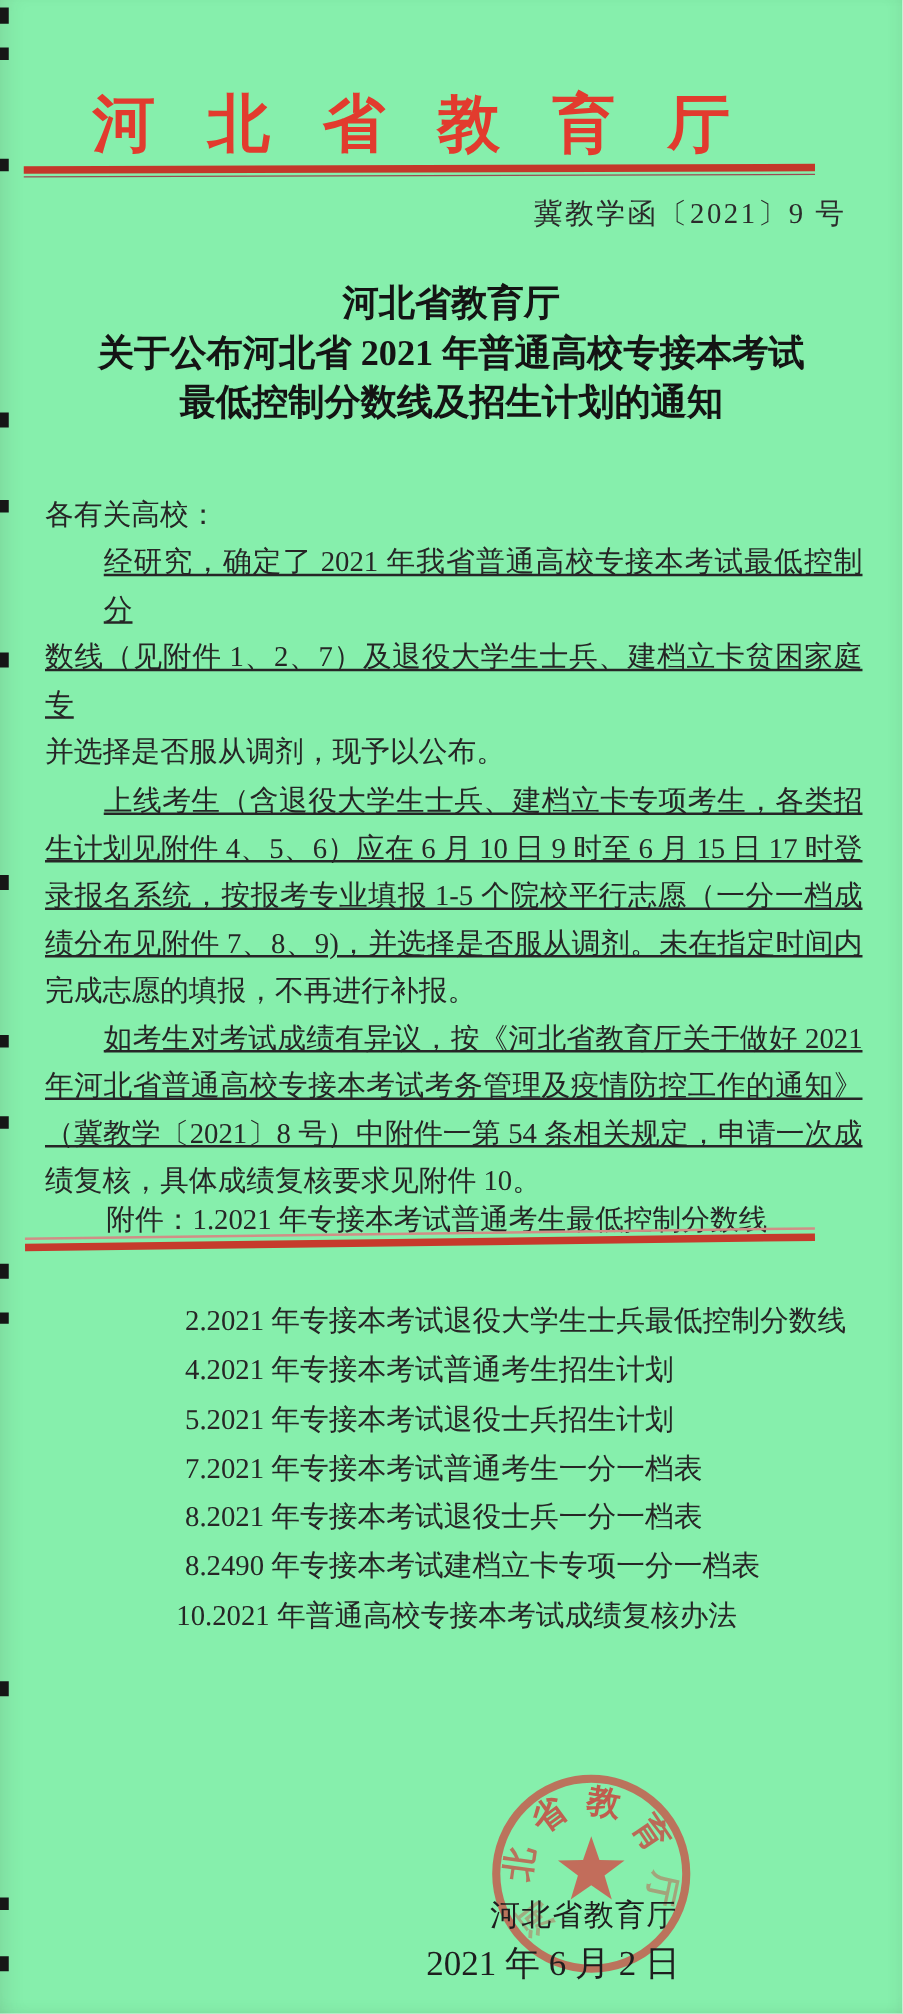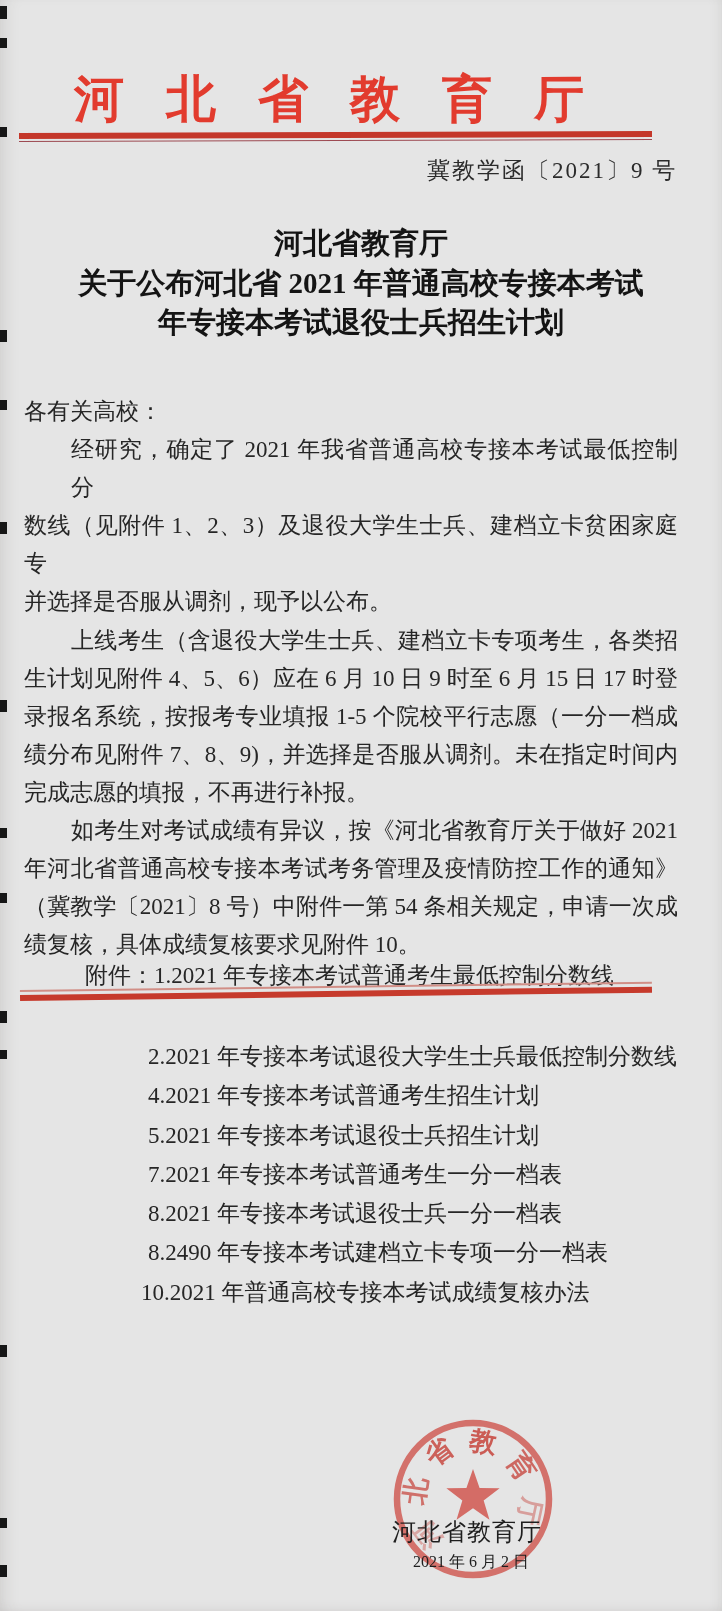--- a/index.html
+++ b/index.html
@@ -1,53 +1,53 @@
 <!DOCTYPE html>
 <html><head>
 <meta charset="utf-8">
 <style>
   html,body{margin:0;padding:0;background:#ffffff;}
   .page{
-    position:relative;width:722px;height:1611px;background:#e5e5e5;overflow:hidden;
+    position:relative;width:722px;height:1611px;background:#86efac;overflow:hidden;
     font-family:"Liberation Serif","DejaVu Serif",serif;color:#262626;
     box-shadow:inset 14px 0 18px -12px rgba(60,55,50,.15),
                inset -10px 0 14px -10px rgba(60,55,50,.10),
                inset 0 -10px 14px -10px rgba(60,55,50,.08);
   }
   .scan-mark{position:absolute;left:0;width:7px;background:#161616;}
   .agency{
     position:absolute;top:66px;left:0;width:700px;text-align:center;
     font-size:50px;font-weight:bold;color:#e23b2e;letter-spacing:42px;white-space:nowrap;
   }
   .rule-top{position:absolute;left:19px;top:133px;width:633px;transform:rotate(-0.18deg);transform-origin:left center;}
   .rule-top .thick{height:5.5px;background:#c4372a;}
   .rule-top .gap{height:2px;}
   .rule-top .thin{height:1.5px;background:#9d4a52;}
   .doc-no{position:absolute;top:155px;left:427px;font-size:23px;color:#2b2b2b;letter-spacing:2px;white-space:nowrap;text-align:right;}
   .title{position:absolute;top:224px;left:11px;width:700px;text-align:center;
          font-size:29px;line-height:39.5px;font-weight:bold;color:#141414;}
   .title div{white-space:nowrap;}
-  .body-block{position:absolute;top:393px;left:24px;width:654px;font-size:23px;line-height:38.1px;}
+  .body-block{position:absolute;top:393px;left:36px;width:654px;font-size:23px;line-height:38.1px;}
   .b-line{white-space:nowrap;}
   .b-line.indent{padding-left:47px;}
-  .b-line.fill{white-space:normal;text-align:justify;text-align-last:justify;}
+  .b-line.fill{white-space:normal;text-align:justify;text-align-last:justify;text-decoration:underline;}
   .att-line{position:absolute;top:957px;left:85px;font-size:23px;line-height:38px;white-space:nowrap;}
   .rule-mid{position:absolute;left:20px;top:990px;width:632px;transform:rotate(-0.75deg);transform-origin:left center;}
   .rule-mid .thin2{height:2px;background:#d18e86;}
   .rule-mid .gap2{height:3px;}
   .rule-mid .thick2{height:6px;background:#c63a2c;}
   .att-list{position:absolute;top:1037px;left:148px;font-size:23px;line-height:39.25px;}
   .att-item{white-space:nowrap;}
   .att-item:last-child{margin-left:-7px;}
   .seal{position:absolute;left:388px;top:1414px;}
   .seal text{font-family:"Liberation Serif","DejaVu Serif",serif;}
   .sig-agency{position:absolute;top:1516px;left:337px;width:260px;text-align:center;
               font-size:24px;color:#1e1e1e;letter-spacing:1px;white-space:nowrap;}
-  .sig-date{position:absolute;top:1552px;left:341px;width:260px;text-align:center;
-            font-size:16px;color:#1e1e1e;white-space:nowrap;}
+  .sig-date{position:absolute;top:1552px;left:341px;width:260px;
+            font-size:28px;color:#1e1e1e;white-space:nowrap;}
 </style>
 </head>
 <body>
 
 <div class="page">
 
   <div id="scan-marks">
       <div class="scan-mark" style="top: 6px; height: 13px;"></div>
       <div class="scan-mark" style="top: 38px; height: 10px;"></div>
       <div class="scan-mark" style="top: 127px; height: 10px;"></div>
@@ -70,27 +70,27 @@
     <div class="thick"></div>
     <div class="gap"></div>
     <div class="thin"></div>
   </div>
 
   <div class="doc-no">冀教学函〔2021〕9 号</div>
 
   <div class="title">
     <div>河北省教育厅</div>
     <div>关于公布河北省 2021 年普通高校专接本考试</div>
-    <div>年专接本考试退役士兵招生计划</div>
+    <div>最低控制分数线及招生计划的通知</div>
   </div>
 
   <div class="body-block" id="body-block">
       <div class="b-line">各有关高校：</div>
       <div class="b-line indent fill">经研究，确定了 2021 年我省普通高校专接本考试最低控制分</div>
-      <div class="b-line fill">数线（见附件 1、2、3）及退役大学生士兵、建档立卡贫困家庭专</div>
+      <div class="b-line fill">数线（见附件 1、2、7）及退役大学生士兵、建档立卡贫困家庭专</div>
       <div class="b-line">并选择是否服从调剂，现予以公布。</div>
       <div class="b-line indent fill">上线考生（含退役大学生士兵、建档立卡专项考生，各类招</div>
       <div class="b-line fill">生计划见附件 4、5、6）应在 6 月 10 日 9 时至 6 月 15 日 17 时登</div>
       <div class="b-line fill">录报名系统，按报考专业填报 1-5 个院校平行志愿（一分一档成</div>
       <div class="b-line fill">绩分布见附件 7、8、9)，并选择是否服从调剂。未在指定时间内</div>
       <div class="b-line">完成志愿的填报，不再进行补报。</div>
       <div class="b-line indent fill">如考生对考试成绩有异议，按《河北省教育厅关于做好 2021</div>
       <div class="b-line fill">年河北省普通高校专接本考试考务管理及疫情防控工作的通知》</div>
       <div class="b-line fill">（冀教学〔2021〕8 号）中附件一第 54 条相关规定，申请一次成</div>
       <div class="b-line">绩复核，具体成绩复核要求见附件 10。</div>

